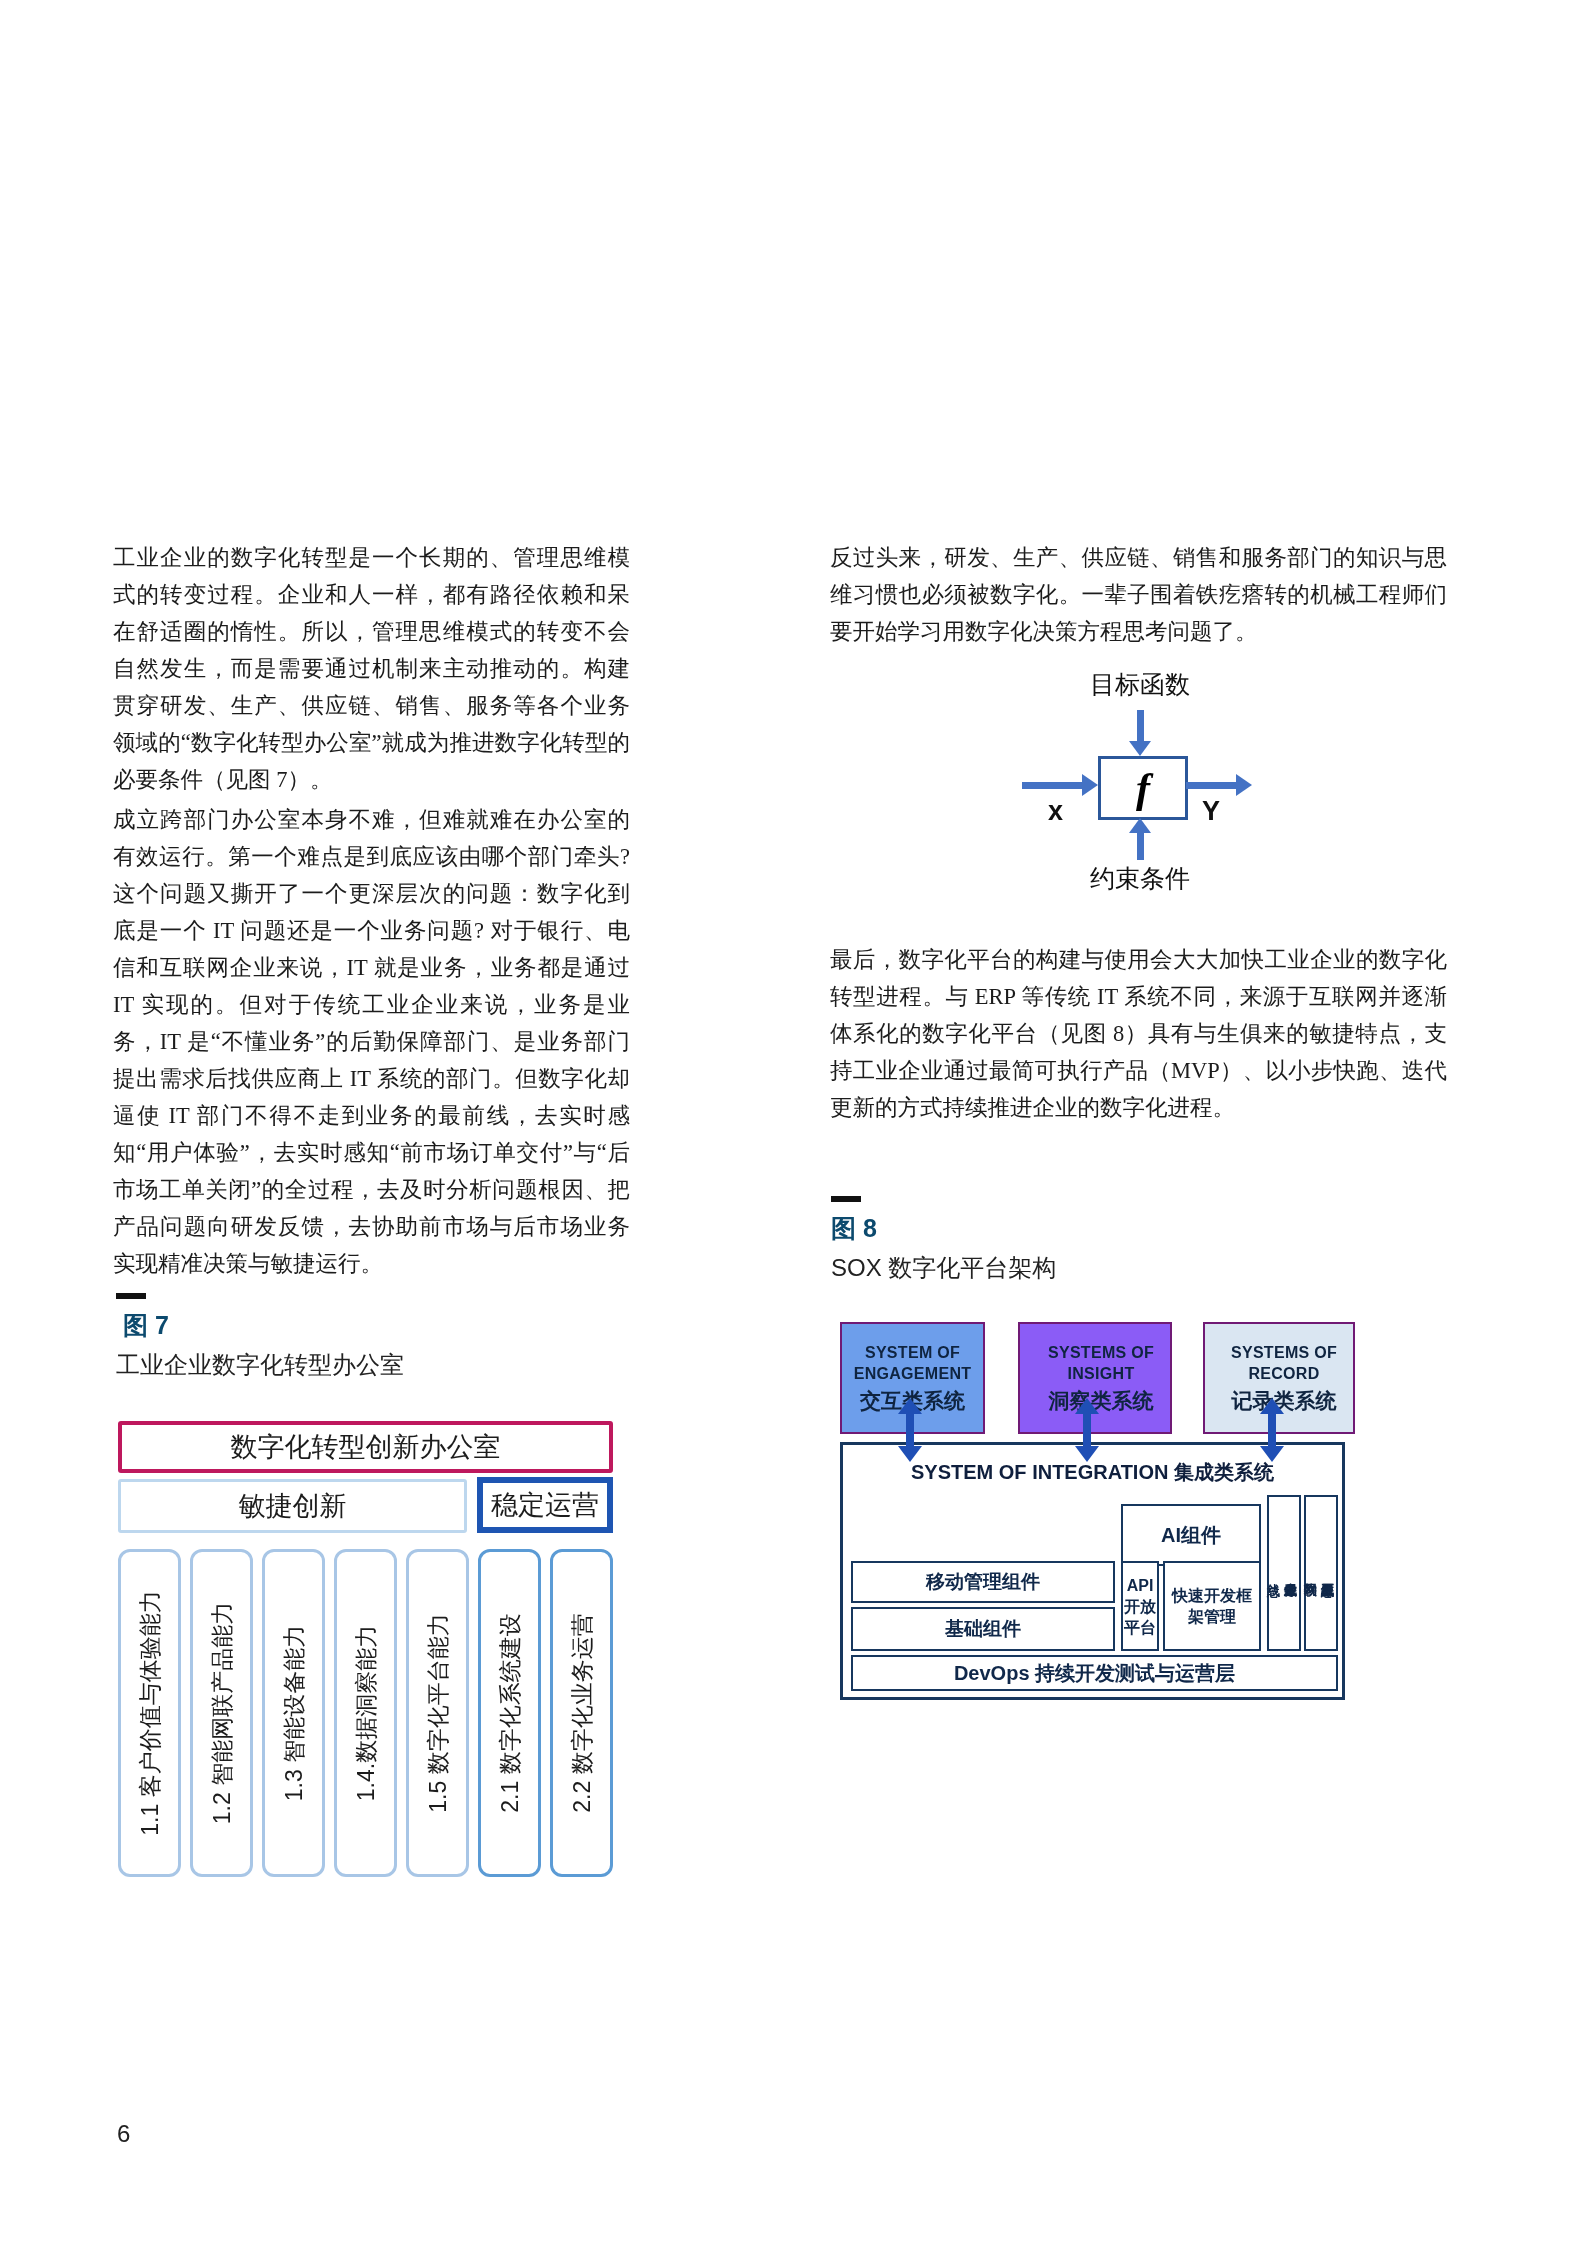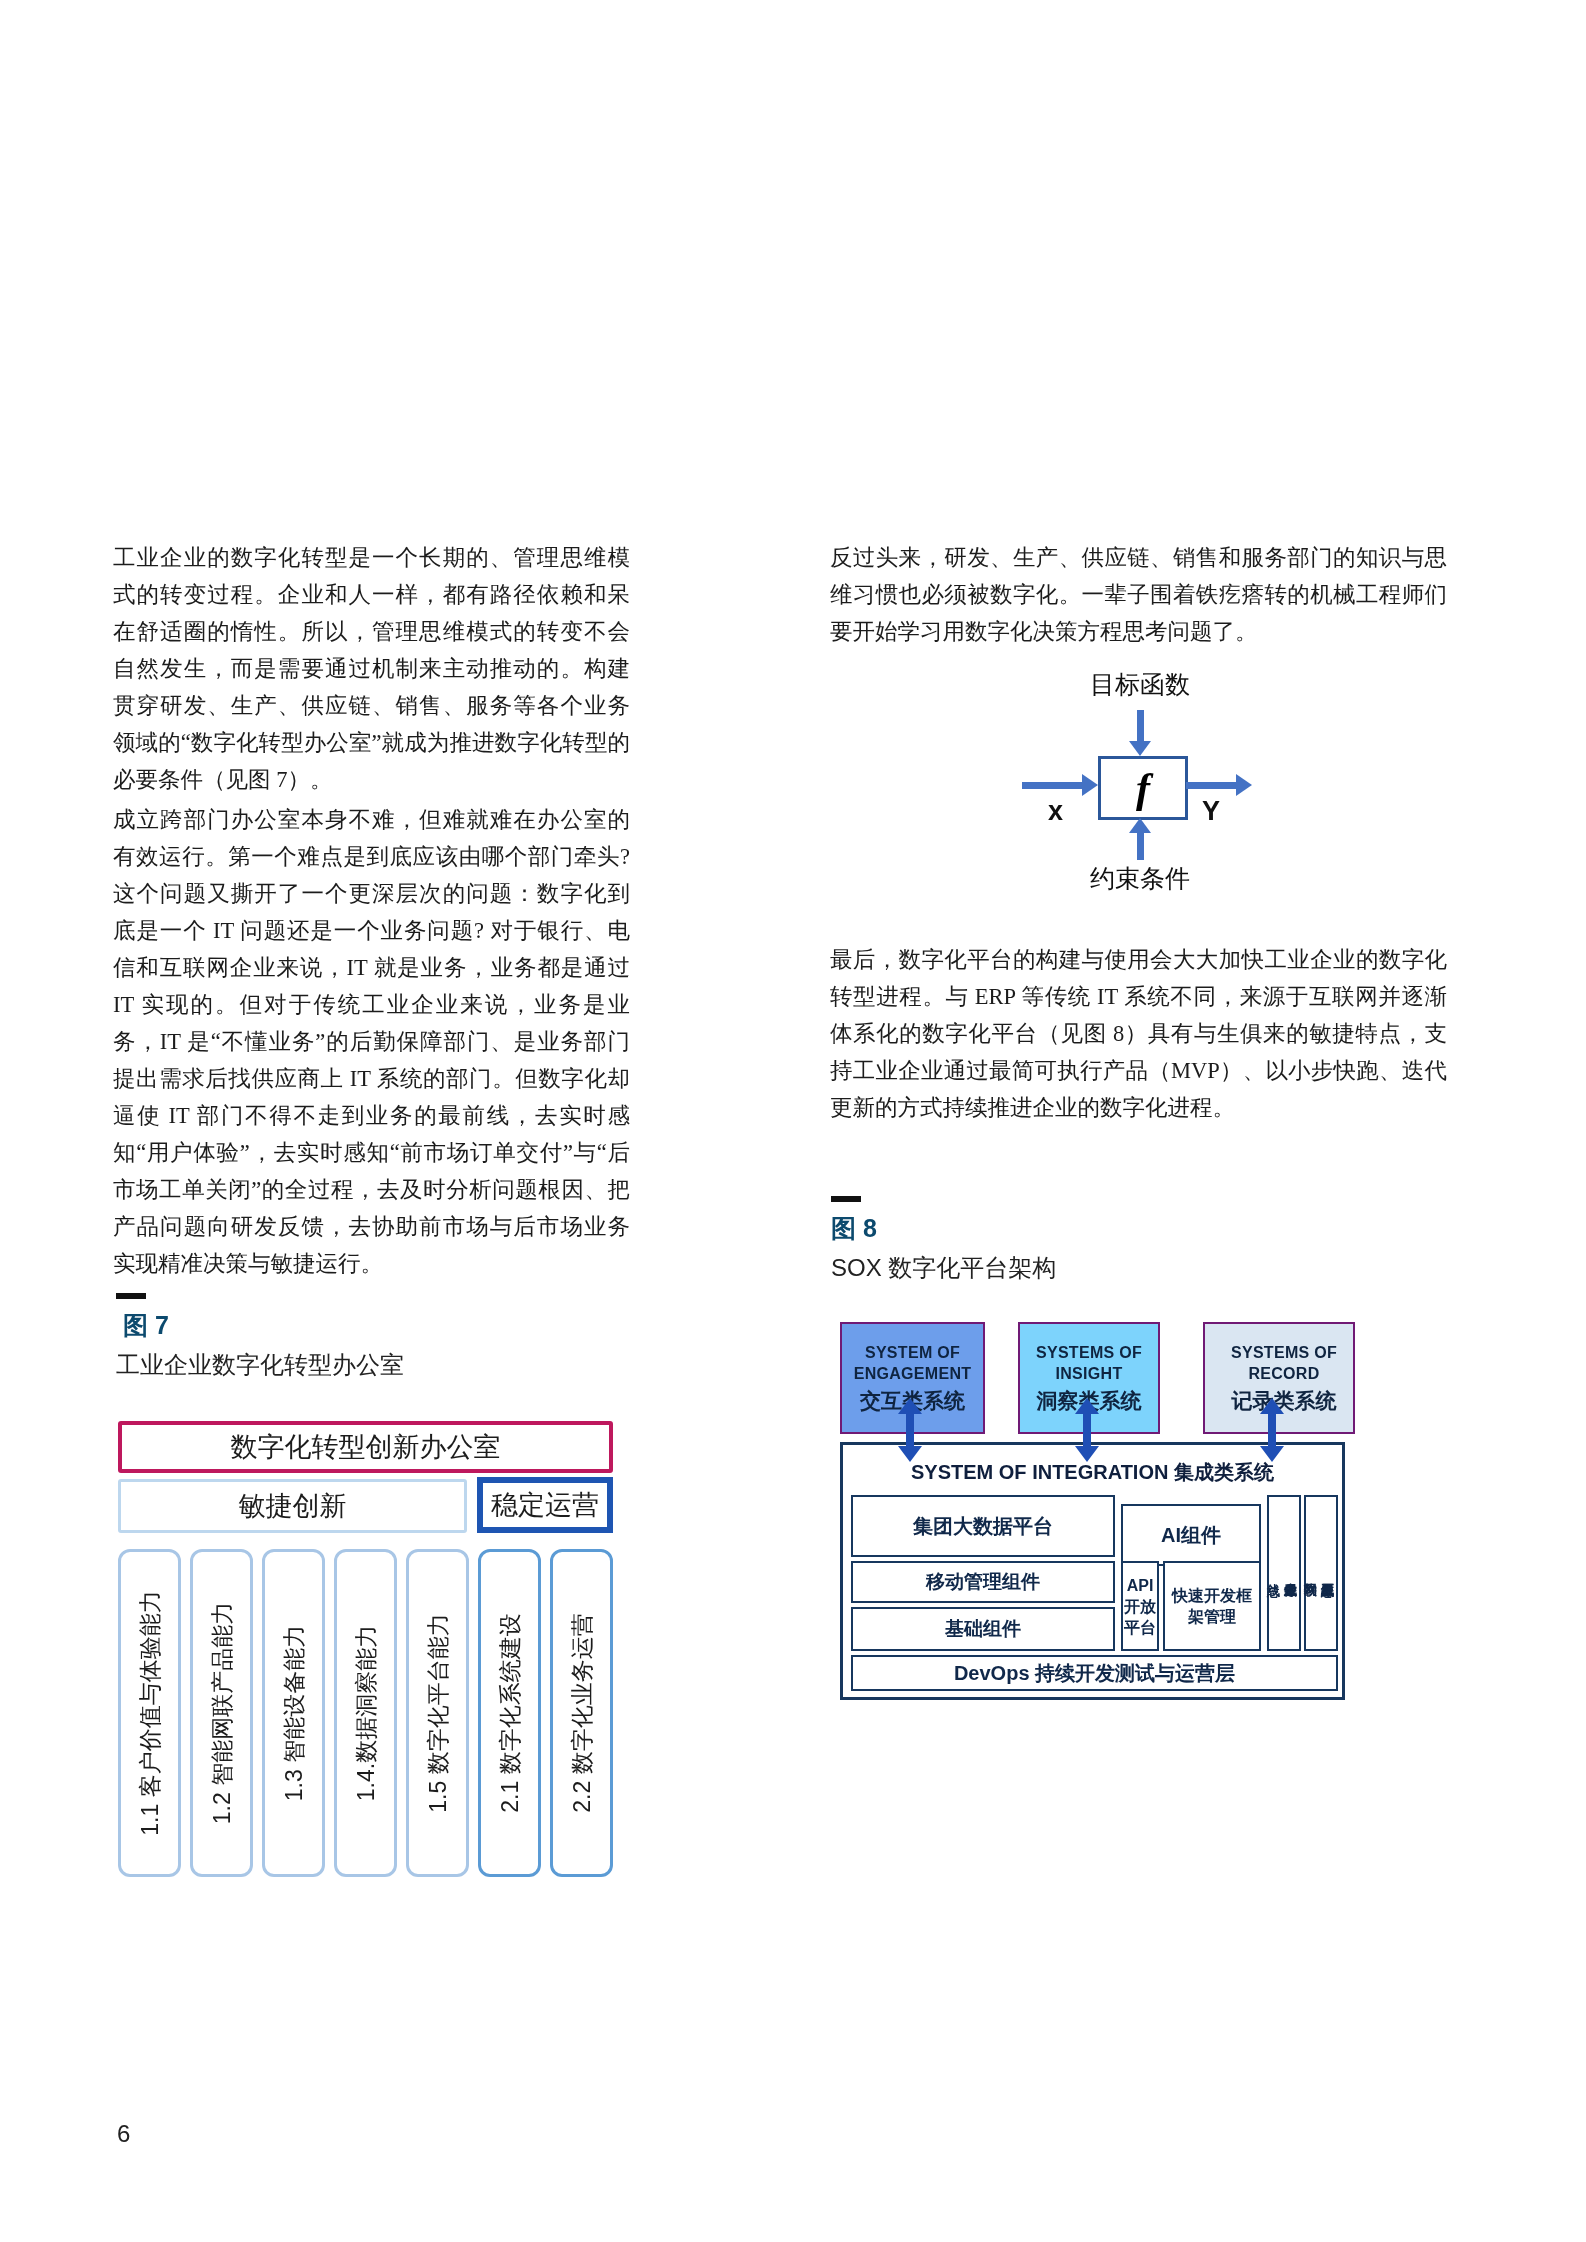--- a/index.html
+++ b/index.html
@@ -45,21 +45,21 @@
   .cap span{
     position:absolute;left:50%;top:50%;
     transform:translate(-50%,-50%) rotate(-90deg);
     white-space:nowrap;font-size:23px;color:#1c1c1c;
   }
   
   .tb{position:absolute;border:2px solid #701a75;display:flex;flex-direction:column;align-items:center;justify-content:center;text-align:center;}
   .tb .en{font-size:16px;font-weight:bold;line-height:21px;color:#0F2440;letter-spacing:.3px;}
   .tb .zh{font-size:21px;font-weight:bold;margin-top:3px;color:#0F2440;}
   .tb1{background:#6D9EEB;}
-  .tb2{background:#7dd3fc;}
+  .tb2{background:#8b5cf6;padding-left:12px;}
   .tb3{background:#DAE6F2;}
   .dbl-arrow{position:absolute;display:flex;flex-direction:column;align-items:center;z-index:5;}
   .dbl-arrow .bar{width:8px;background:#1F4FB5;flex:1;}
   .dbl-arrow .tu{width:0;height:0;border-left:12px solid transparent;border-right:12px solid transparent;border-bottom:16px solid #1F4FB5;}
   .dbl-arrow .td{width:0;height:0;border-left:12px solid transparent;border-right:12px solid transparent;border-top:16px solid #1F4FB5;}
   .int-box{position:absolute;border:3px solid #17375E;background:#fff;}
   .int-title{position:absolute;width:100%;text-align:center;font-size:20px;font-weight:bold;color:#0F1f3d;}
   .cell{
     position:absolute;border:2px solid #17375E;background:#fff;
     display:flex;align-items:center;justify-content:center;text-align:center;
@@ -176,21 +176,20 @@
     </div>
     <div class="dbl-arrow" style="left:420px;top:76px;height:64px;">
       <div class="tu"></div>
         <div class="bar"></div>
         <div class="td"></div>
     </div>
 
     <div class="int-box" style="left:0;top:120px;width:499px;height:252px;">
       <div class="int-title" style="top:14px;">SYSTEM OF INTEGRATION 集成类系统</div>
 
-      <div class="cell cell-lg" style="left:8px;top:50px;width:260px;height:58px;">集团大数据平台</div>
       <div class="cell cell-lg" style="left:278px;top:59px;width:136px;height:58px;">AI组件</div>
 
       <div class="cell cell-md" style="left:8px;top:116px;width:260px;height:38px;">移动管理组件</div>
       <div class="cell cell-md" style="left:8px;top:162px;width:260px;height:40px;">基础组件</div>
 
       <div class="cell cell-sm" style="left:278px;top:116px;width:34px;height:86px;">API
 开放
 平台</div>
       <div class="cell cell-sm" style="left:320px;top:116px;width:94px;height:86px;">快速开发框架管理</div>
 

